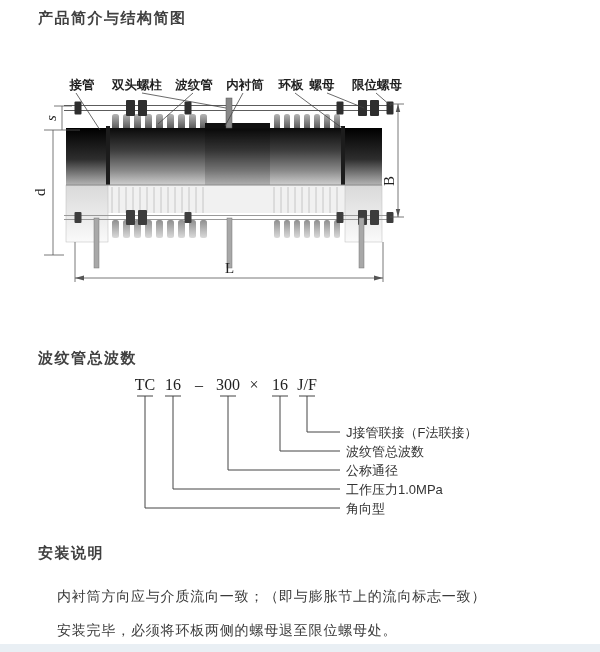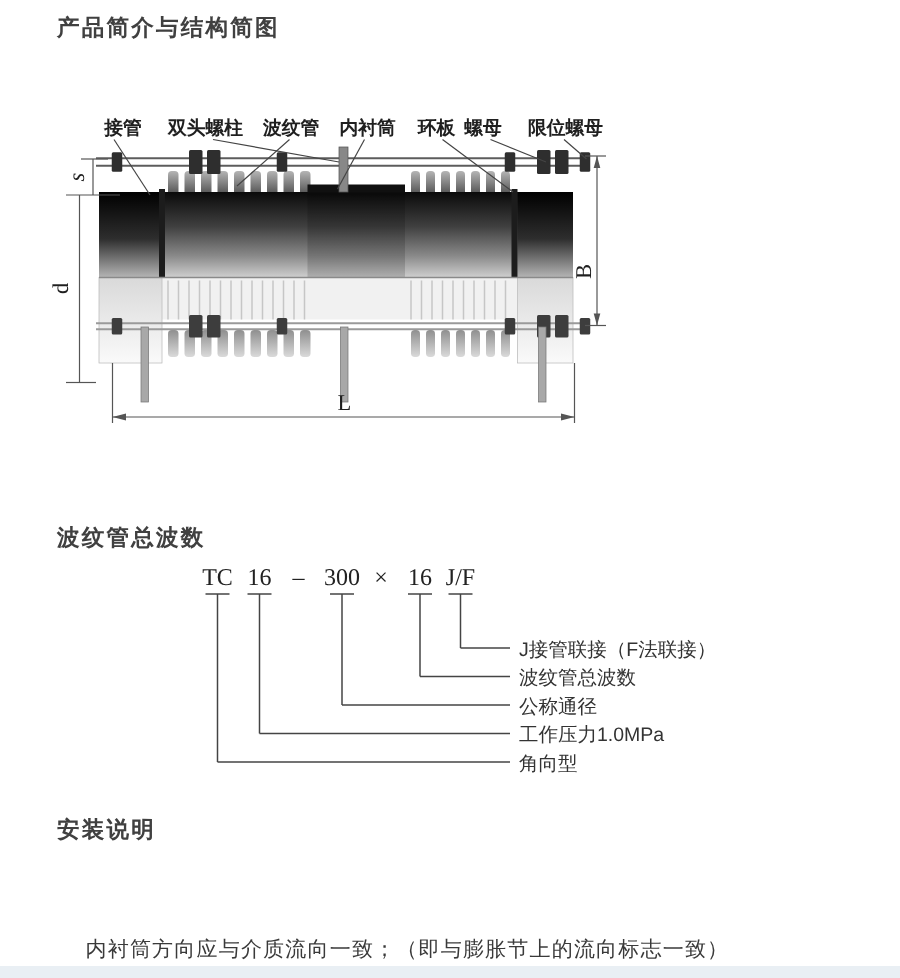--- a/index.html
+++ b/index.html
@@ -247,16 +247,17 @@
       <text class="anno" x="346" y="63">J接管联接（F法联接）</text>
       <text class="anno" x="346" y="82">波纹管总波数</text>
       <text class="anno" x="346" y="101">公称通径</text>
       <text class="anno" x="346" y="120">工作压力1.0MPa</text>
       <text class="anno" x="346" y="139">角向型</text>
     </g>
   </svg>
 
   <div class="heading" style="top:544px;">安装说明</div>
 
-  <div class="para" style="top:624px;">内衬筒方向应与介质流向一致；（即与膨胀节上的流向标志一致）</div>
+  <div class="para" style="top:588px;">内衬筒方向应与介质流向一致；（即与膨胀节上的流向标志一致）</div>
+  <div class="para" style="top:622px;">安装完毕，必须将环板两侧的螺母退至限位螺母处。</div>
 
   <div class="footer-strip"></div>
 </div>
 
 </body></html>

